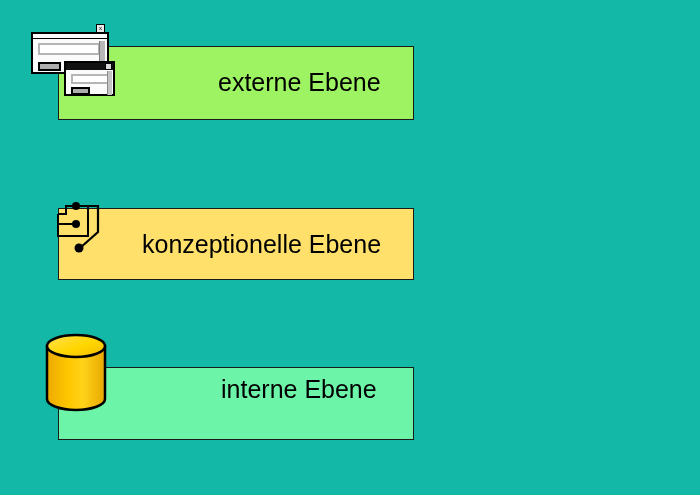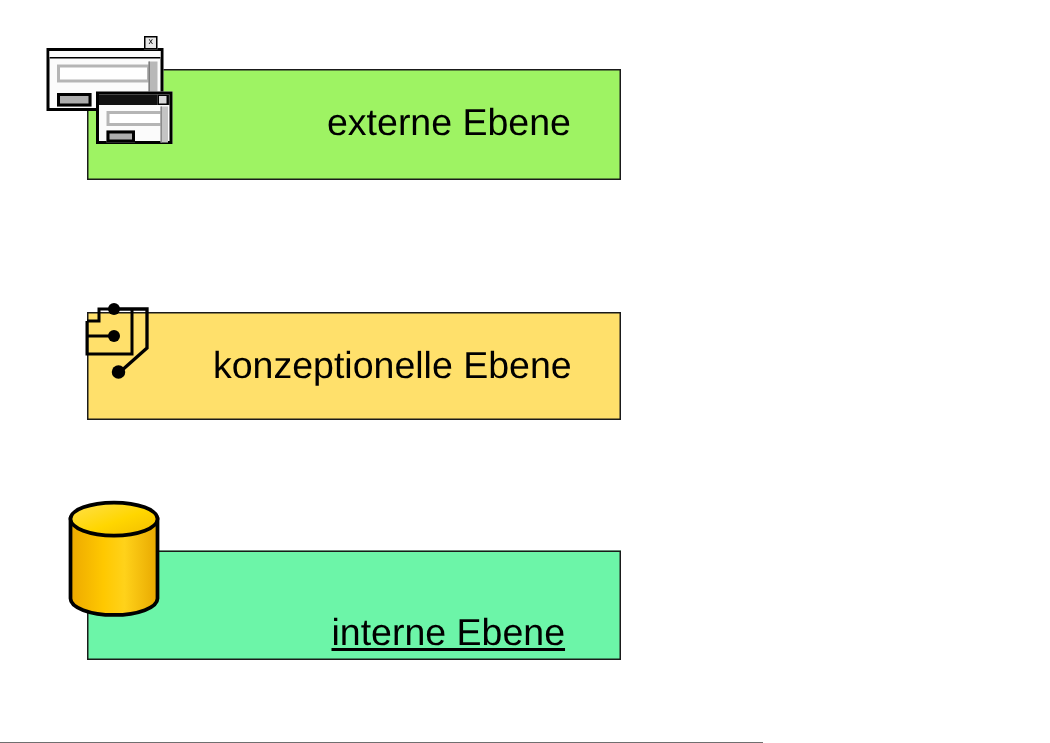--- a/index.html
+++ b/index.html
@@ -4,21 +4,21 @@
 <style>
   html, body {
     margin: 0;
     padding: 0;
     background: #000000;
   }
   #stage {
     position: relative;
     width: 700px;
     height: 495px;
-    background: #ffffff;
+    background: #14b8a6;
     overflow: hidden;
     font-family: "Liberation Sans", sans-serif;
   }
 
   
   .layer-bar {
     position: absolute;
     box-sizing: border-box;
     border: 1px solid #1a1a1a;
   }
@@ -45,21 +45,21 @@
   }
   #label-conceptual {
     left: 142px; top: 230px;
   }
 
   #bar-internal {
     left: 58px;  top: 367px; width: 356px; height: 73px;
     background: #6CF5A8;
   }
   #label-internal {
-    left: 221px; top: 408px; text-decoration: underline;
+    left: 221px; top: 375px;
   }
 
   
   #windows-icon {
     position: absolute;
     left: 28px;
     top: 28px;
     width: 92px;
     height: 72px;
   }

